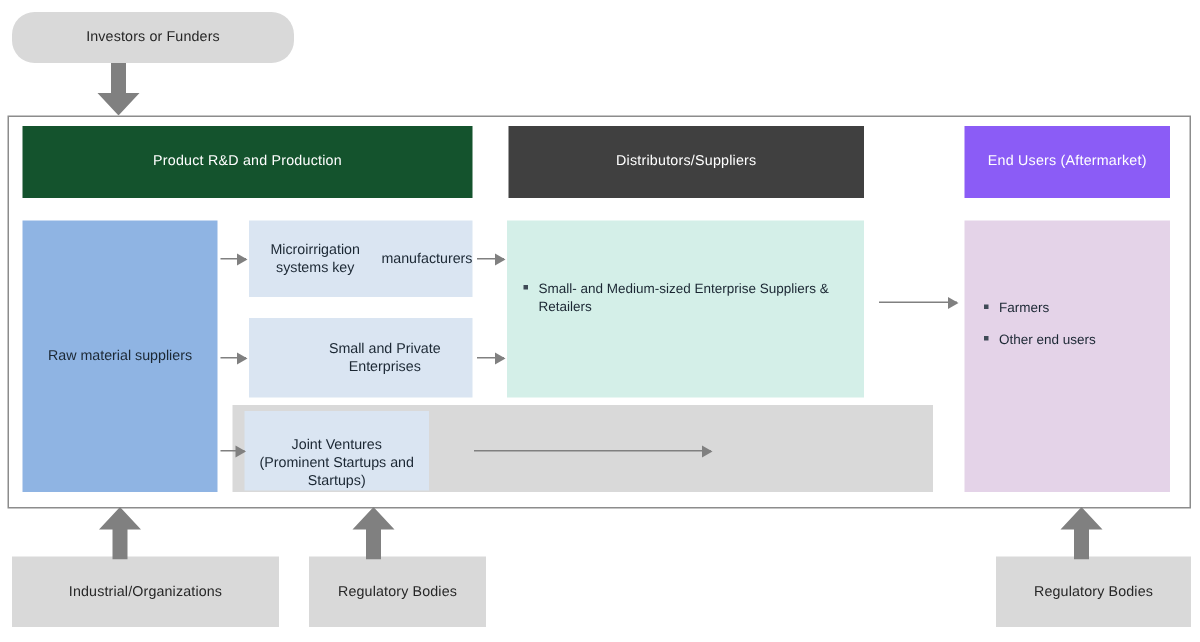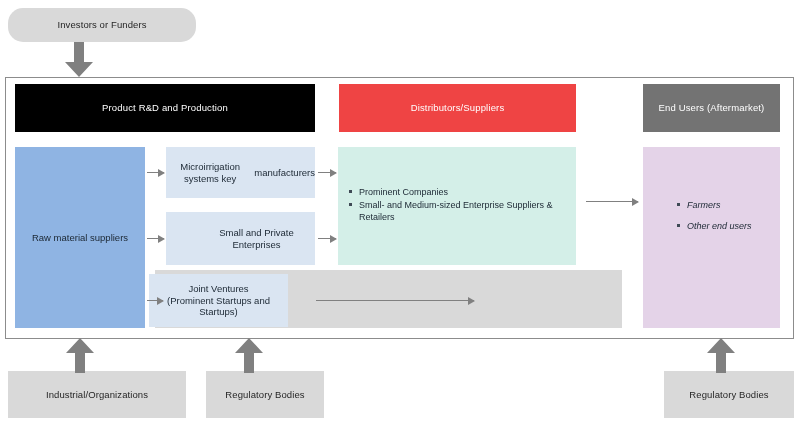--- a/index.html
+++ b/index.html
@@ -48,23 +48,23 @@
     border: 1px solid #8c8c8c;
     background: #ffffff;
   }
 
   
   .col-header {
     color: #ffffff;
     font-size: 9.5px;
     letter-spacing: 0.15px;
   }
-  .hdr-blue   { background: #000000; }
-  .hdr-teal   { background: #ef4444; }
-  .hdr-purple { background: #737373; }
+  .hdr-blue   { background: #14532d; }
+  .hdr-teal   { background: #404040; }
+  .hdr-purple { background: #8b5cf6; }
 
   
   .panel-rawmat   { background: #8fb4e3; font-size: 9.5px; color: #1b2733; }
   .panel-lightblue{ background: #dae5f2; font-size: 9.5px; color: #1b2733; }
   .panel-mint     { background: #d4efe8; }
   .panel-lavender { background: #e4d3e8; }
   .panel-grey     { background: #d9d9d9; }
 
   
   .bullets {
@@ -146,38 +146,37 @@
 
   <div class="box panel-lightblue" style="left:166px; top:147px; width:149px; height:51px; flex-direction:row;">
     <span>Microirrigation systems key</span>
     <span>manufacturers</span>
   </div>
 
   <div class="box panel-lightblue" style="left:166px; top:212px; width:149px; height:53px;padding-left:32px;">Small and Private Enterprises</div>
 
   <div class="box panel-grey" style="left:155px; top:270px; width:467px; height:58px;"></div>
 
-  <div class="box panel-lightblue" style="left:149px; top:274px; width:139px; height:53px; flex-direction:column;">
+  <div class="box panel-lightblue" style="left:163px; top:274px; width:123px; height:53px; flex-direction:column;justify-content:flex-end;">
     <span>Joint Ventures</span>
     <span>(Prominent Startups and</span>
     <span>Startups)</span>
   </div>
 
   <div class="box panel-mint" style="left:338px; top:147px; width:238px; height:118px;"></div>
 
   <div class="bullets" style="left:348px; top:186px; width:226px;">
     <ul>
-      <li>Prominent Companies</li>
       <li>Small- and Medium-sized Enterprise Suppliers &amp; Retailers</li>
     </ul>
   </div>
 
   <div class="box panel-lavender" style="left:643px; top:147px; width:137px; height:181px;"></div>
 
-  <div class="bullets spaced" style="left:676px; top:199px; width:120px;font-style:italic;">
+  <div class="bullets spaced" style="left:655px; top:199px; width:120px;">
     <ul>
       <li>Farmers</li>
       <li>Other end users</li>
     </ul>
   </div>
 
   <div class="arrow-h" style="left:147px; top:172px; width:17px;"></div>
 
   <div class="arrow-h" style="left:147px; top:238px; width:17px;"></div>
 

